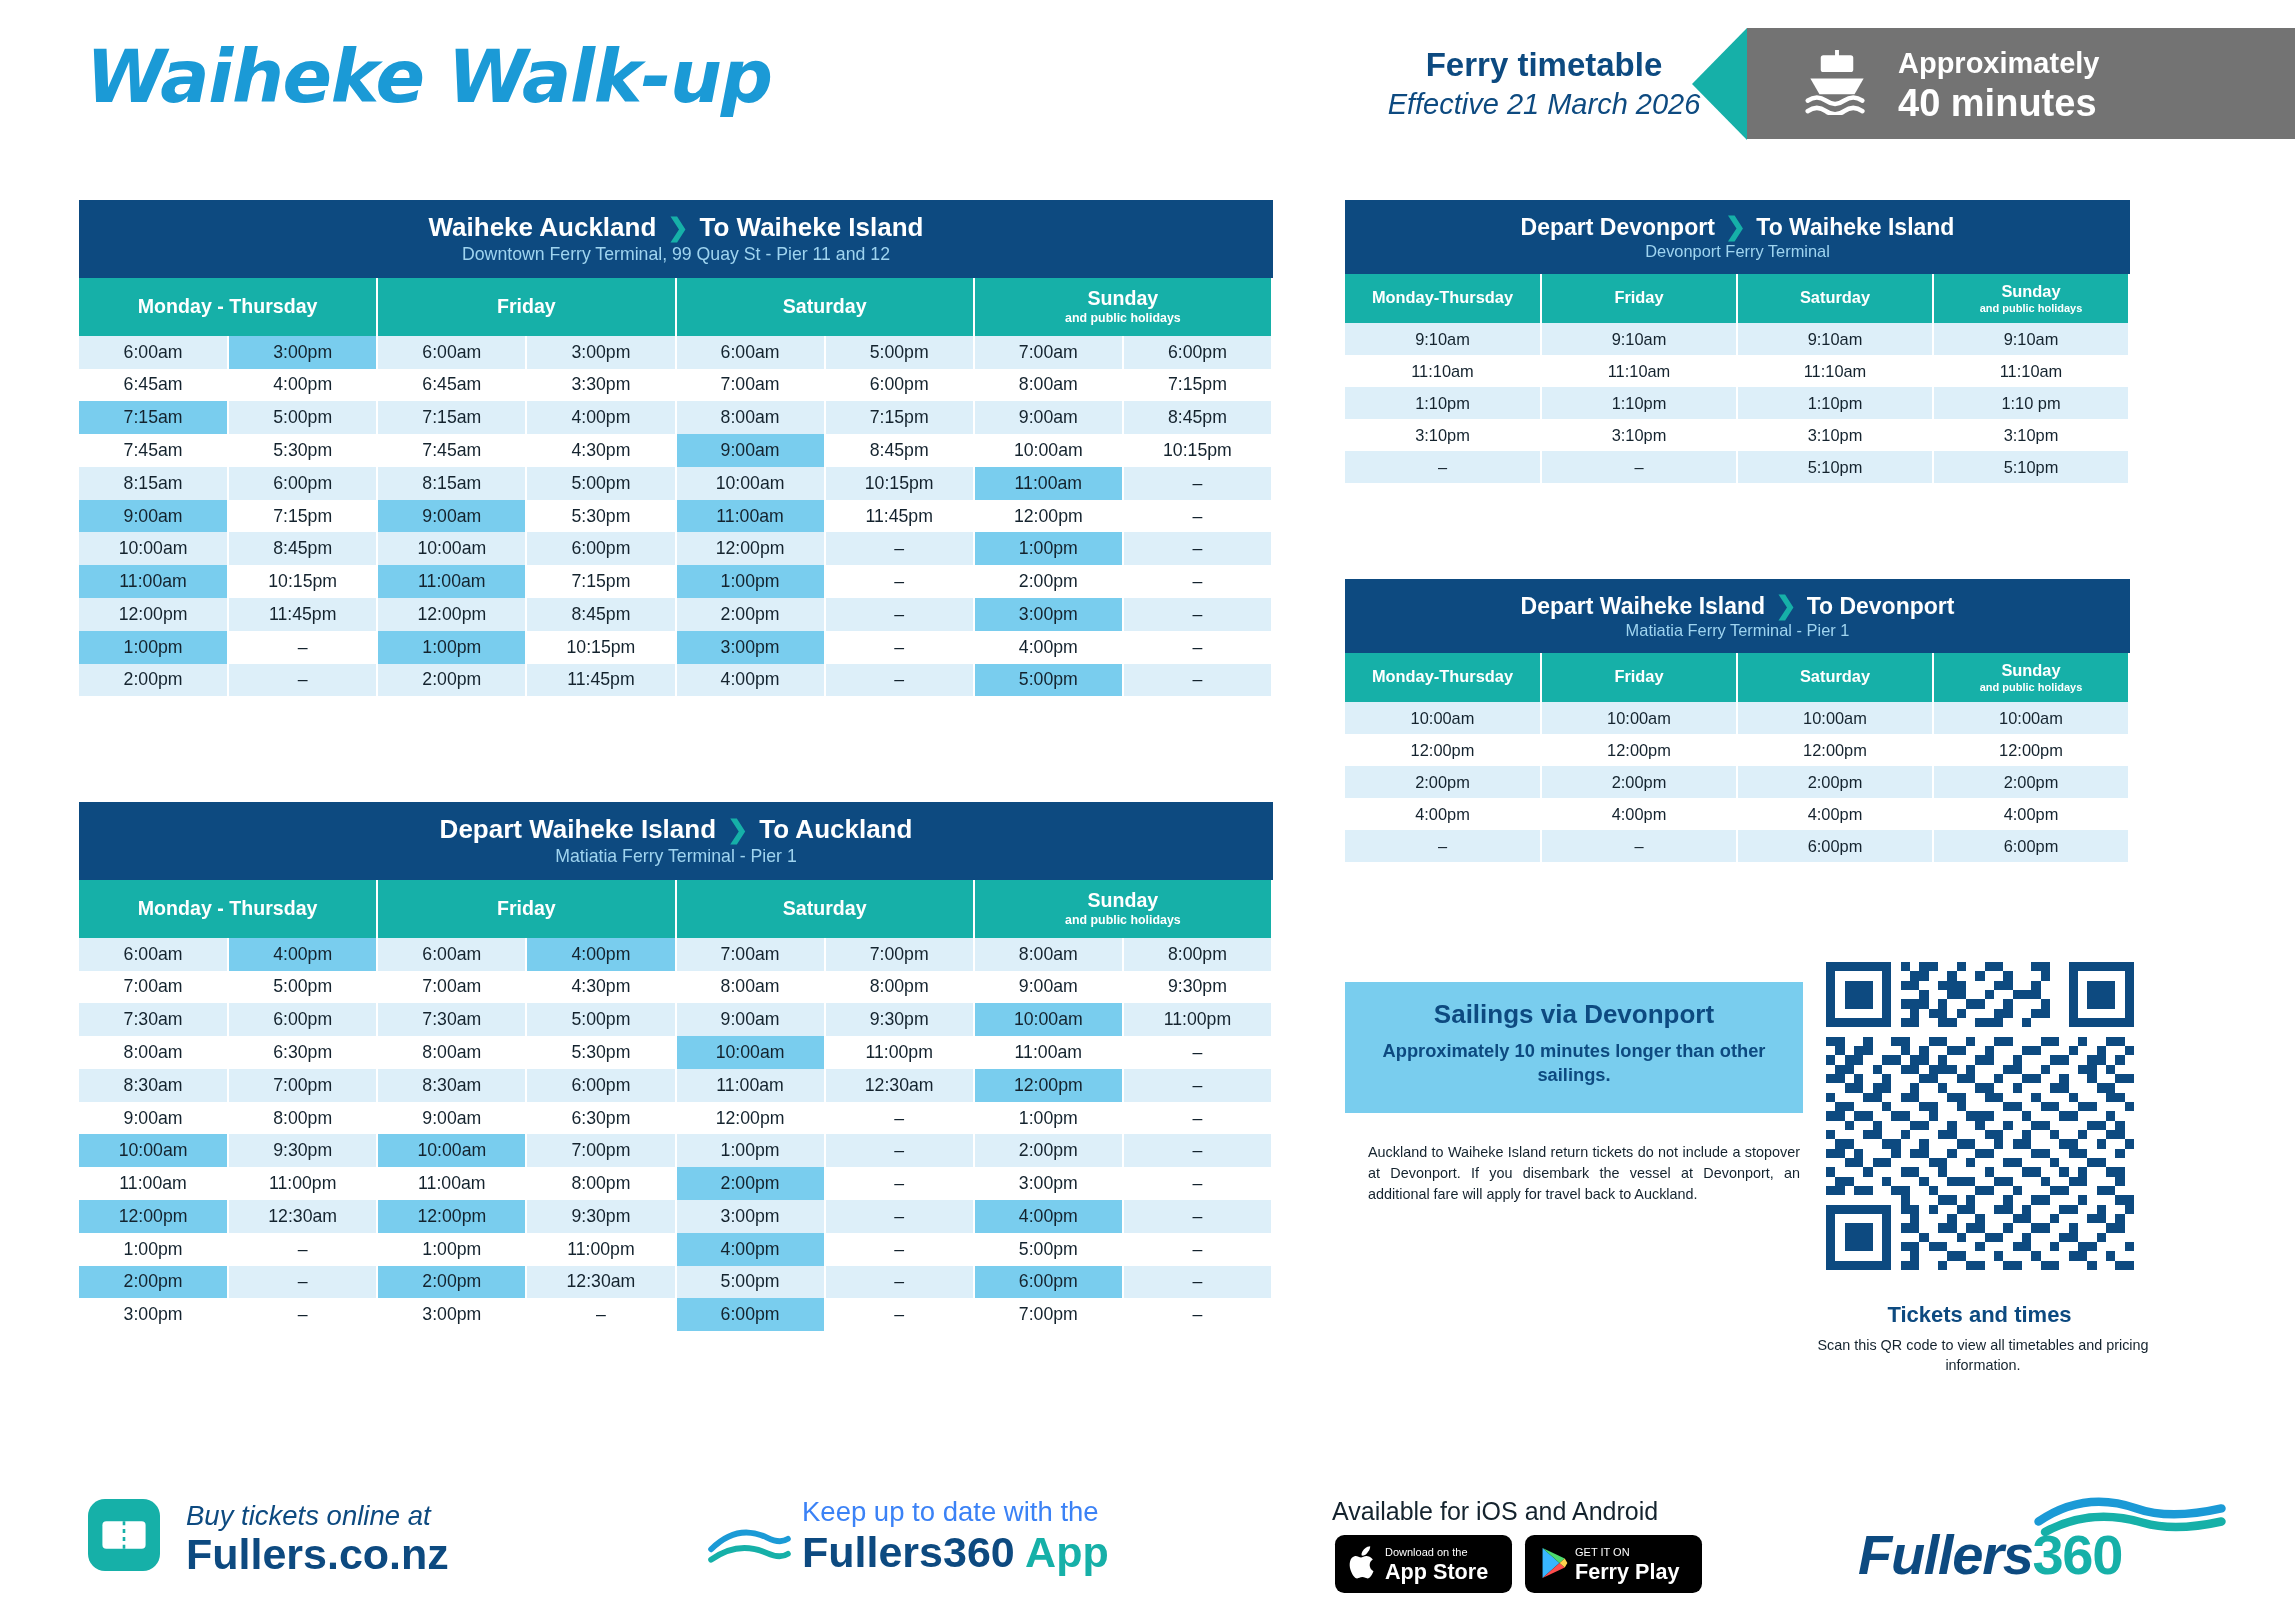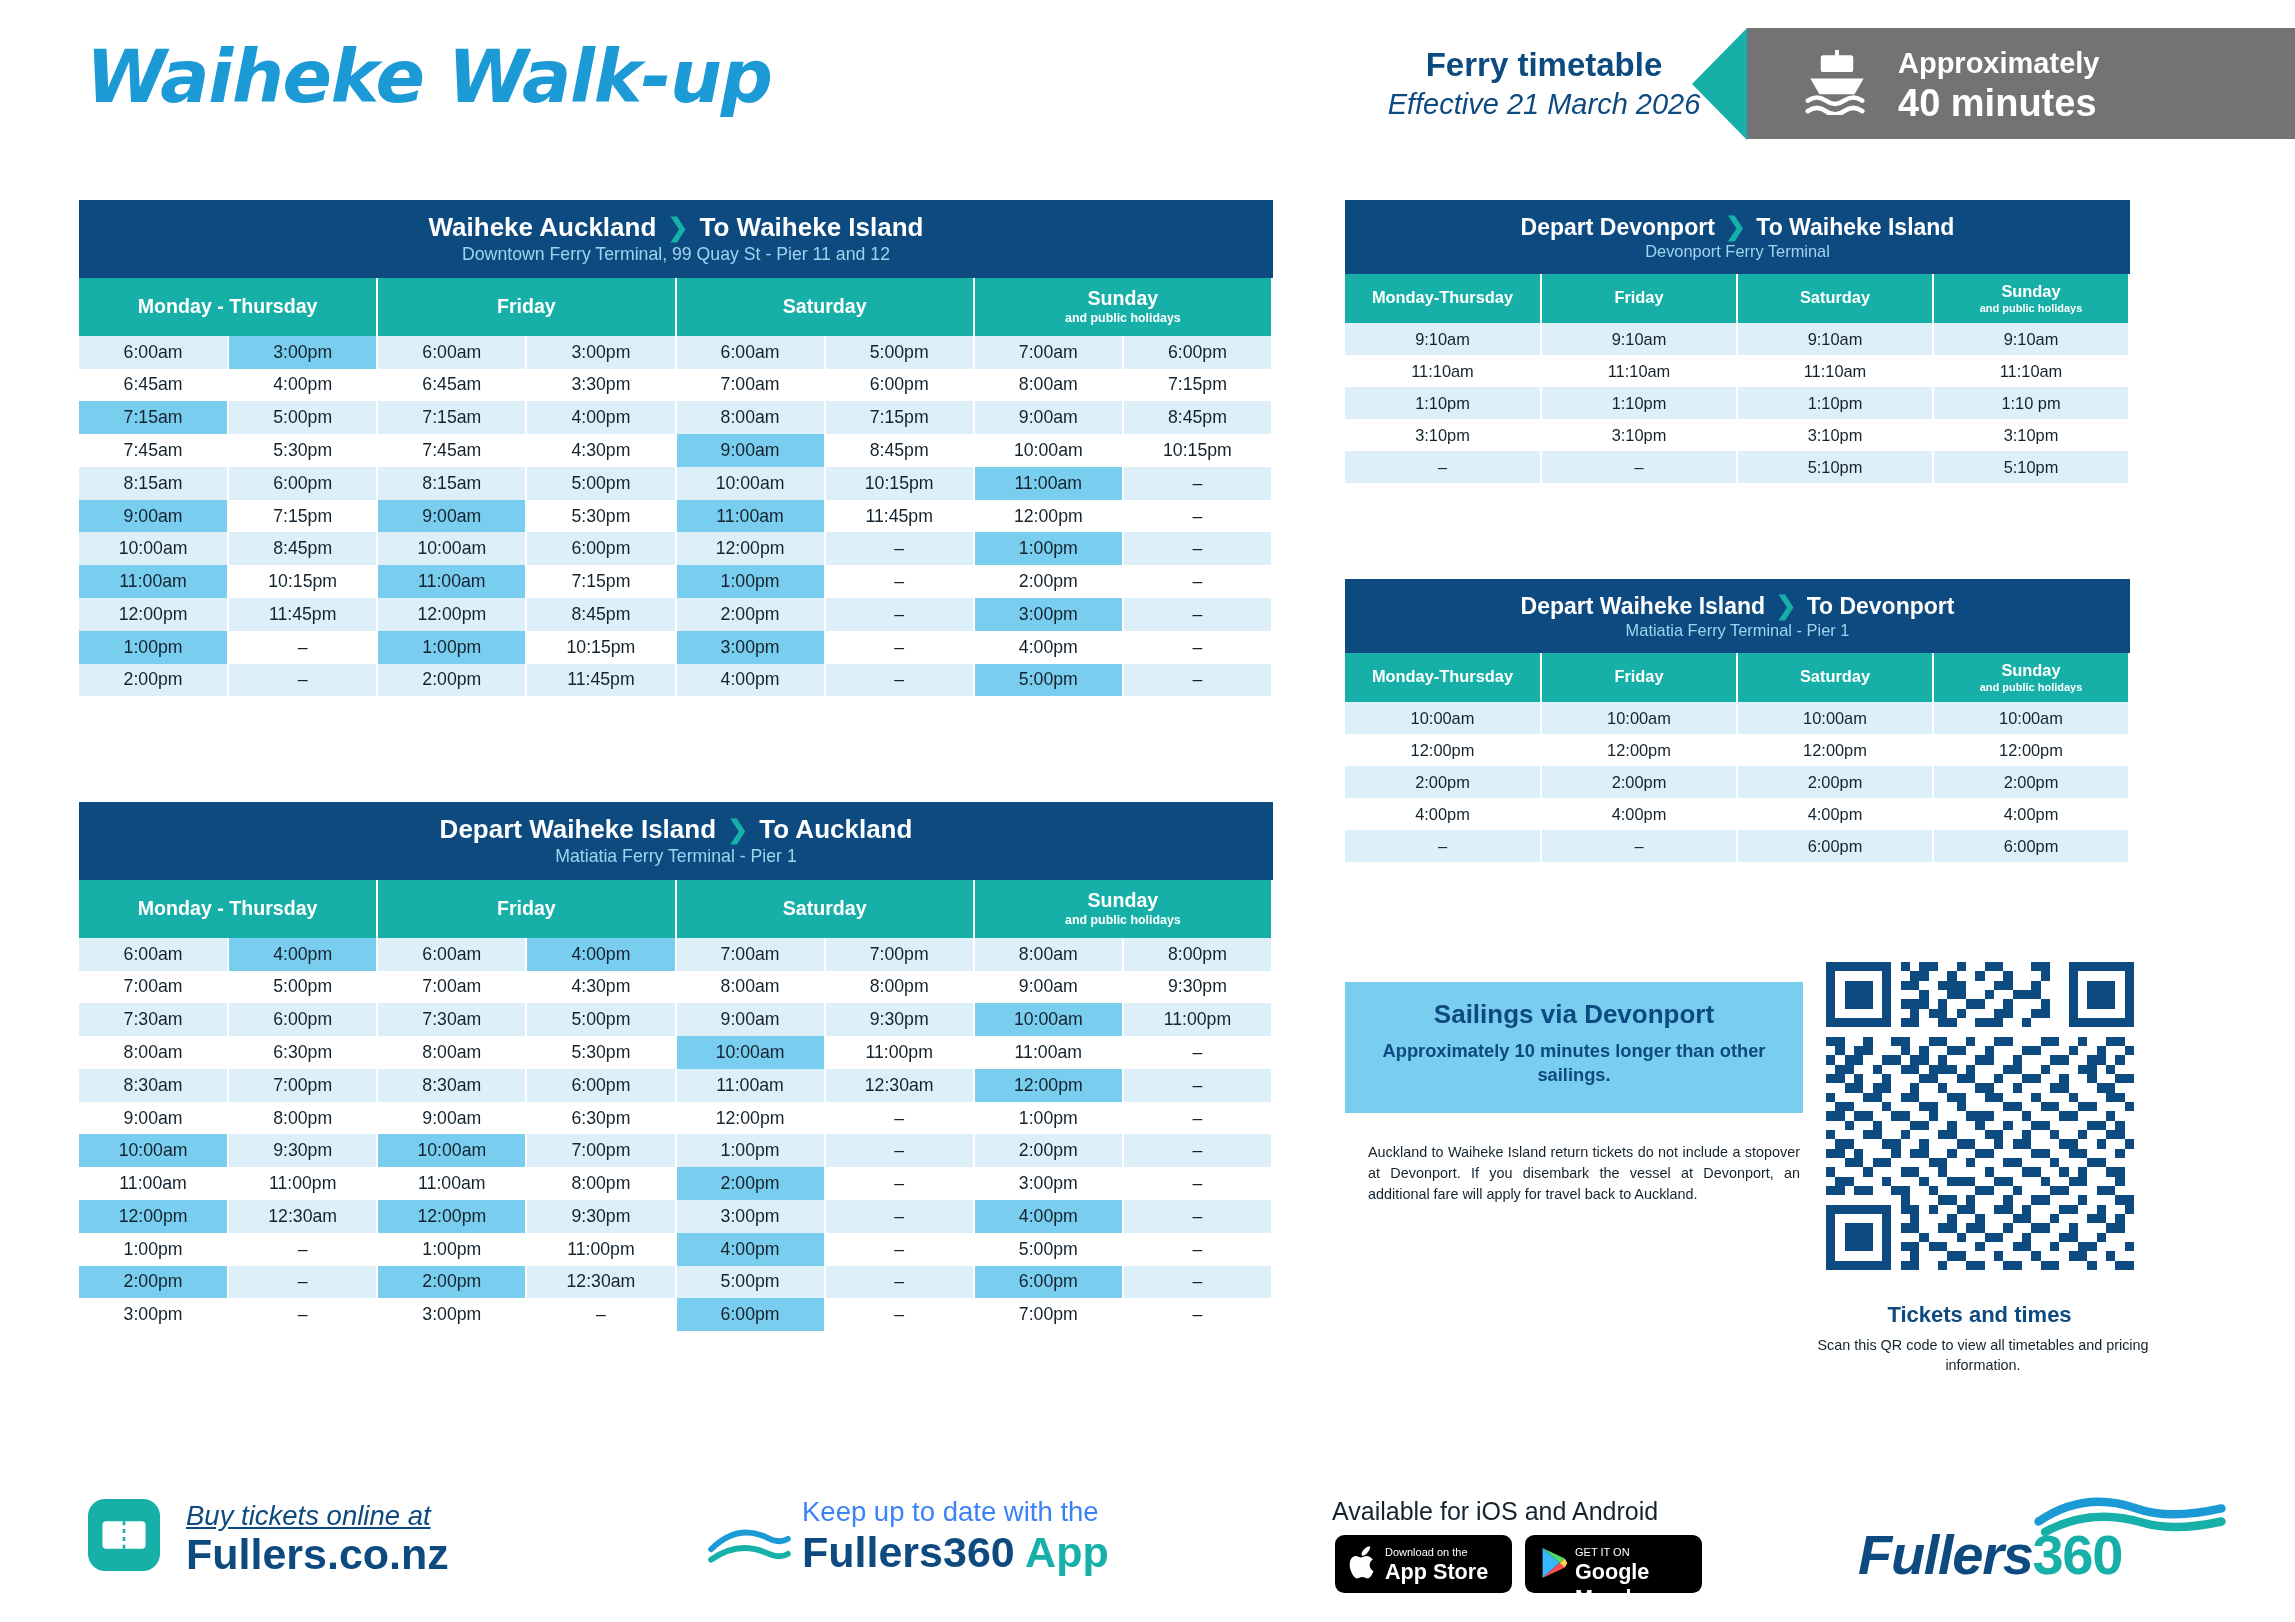--- a/index.html
+++ b/index.html
@@ -91,21 +91,21 @@
     position: absolute; left: 1793px; top: 1335px; width: 380px; text-align: center;
     font-size: 14.4px; color: #14232e; line-height: 1.4;
   }
 
   
   .footer { position: absolute; left: 0; top: 1476px; width: 2295px; height: 147px; }
   .buy-icon {
     position: absolute; left: 88px; top: 23px; width: 72px; height: 72px;
     background: #16b0a8; border-radius: 17px;
   }
-  .buy-t1 { position: absolute; left: 186px; top: 23.6px; font-size: 27.5px; font-style: italic; color: #0d4a80; text-decoration: underline; }
+  .buy-t1 { position: absolute; left: 186px; top: 23.6px; font-size: 27.5px; font-style: italic; color: #0d4a80; }
   .buy-t2 { position: absolute; left: 186px; top: 54px; font-size: 43px; font-weight: bold; color: #0d4a80; }
   .app-t1 { position: absolute; left: 802px; top: 19.6px; font-size: 27.5px; color: #3b82f6; }
   .app-t2 { position: absolute; left: 802px; top: 52px; font-size: 43px; font-weight: bold; color: #0d4a80; }
   .app-t2 .grn { color: #16b0a8; }
   .swoosh { position: absolute; left: 707px; top: 33px; }
   .avail { position: absolute; left: 1332px; top: 21px; font-size: 25px; color: #14232e; }
   .store {
     position: absolute; top: 59px; height: 58px; background: #000000;
     border-radius: 9.2px; color: #ffffff;
   }
@@ -864,21 +864,21 @@
       <div class="s2">App Store</div>
     </div>
     <div class="store store2">
       <svg width="34" height="38" viewBox="0 0 52 58" style="position:absolute;left:10.5px;top:9.2px">
         <path d="M10 6 L36 29 L10 52 Z" fill="#38b6ff"></path>
         <path d="M10 6 L36 29 L44 22 Z" fill="#4ddb6e"></path>
         <path d="M10 52 L36 29 L44 36 Z" fill="#ff4d4d"></path>
         <path d="M36 29 L44 22 L48 29 L44 36 Z" fill="#ffd24d"></path>
       </svg>
       <div class="s1">GET IT ON</div>
-      <div class="s2">Google March</div>
+      <div class="s2">Ferry Play</div>
     </div>
 
     <svg class="wave" width="196" height="46" viewBox="0 0 300 70">
       <path d="M10 48 q70 -48 150 -20 q50 18 130 0" stroke="#1b9ad6" stroke-width="13" fill="none" stroke-linecap="round"></path>
       <path d="M20 64 q70 -38 150 -14 q48 14 120 -2" stroke="#16b0a8" stroke-width="13" fill="none" stroke-linecap="round"></path>
     </svg>
     <div class="fullers-logo">
       <span>Fullers</span><span class="n360">360</span>
     </div>
   </div>

